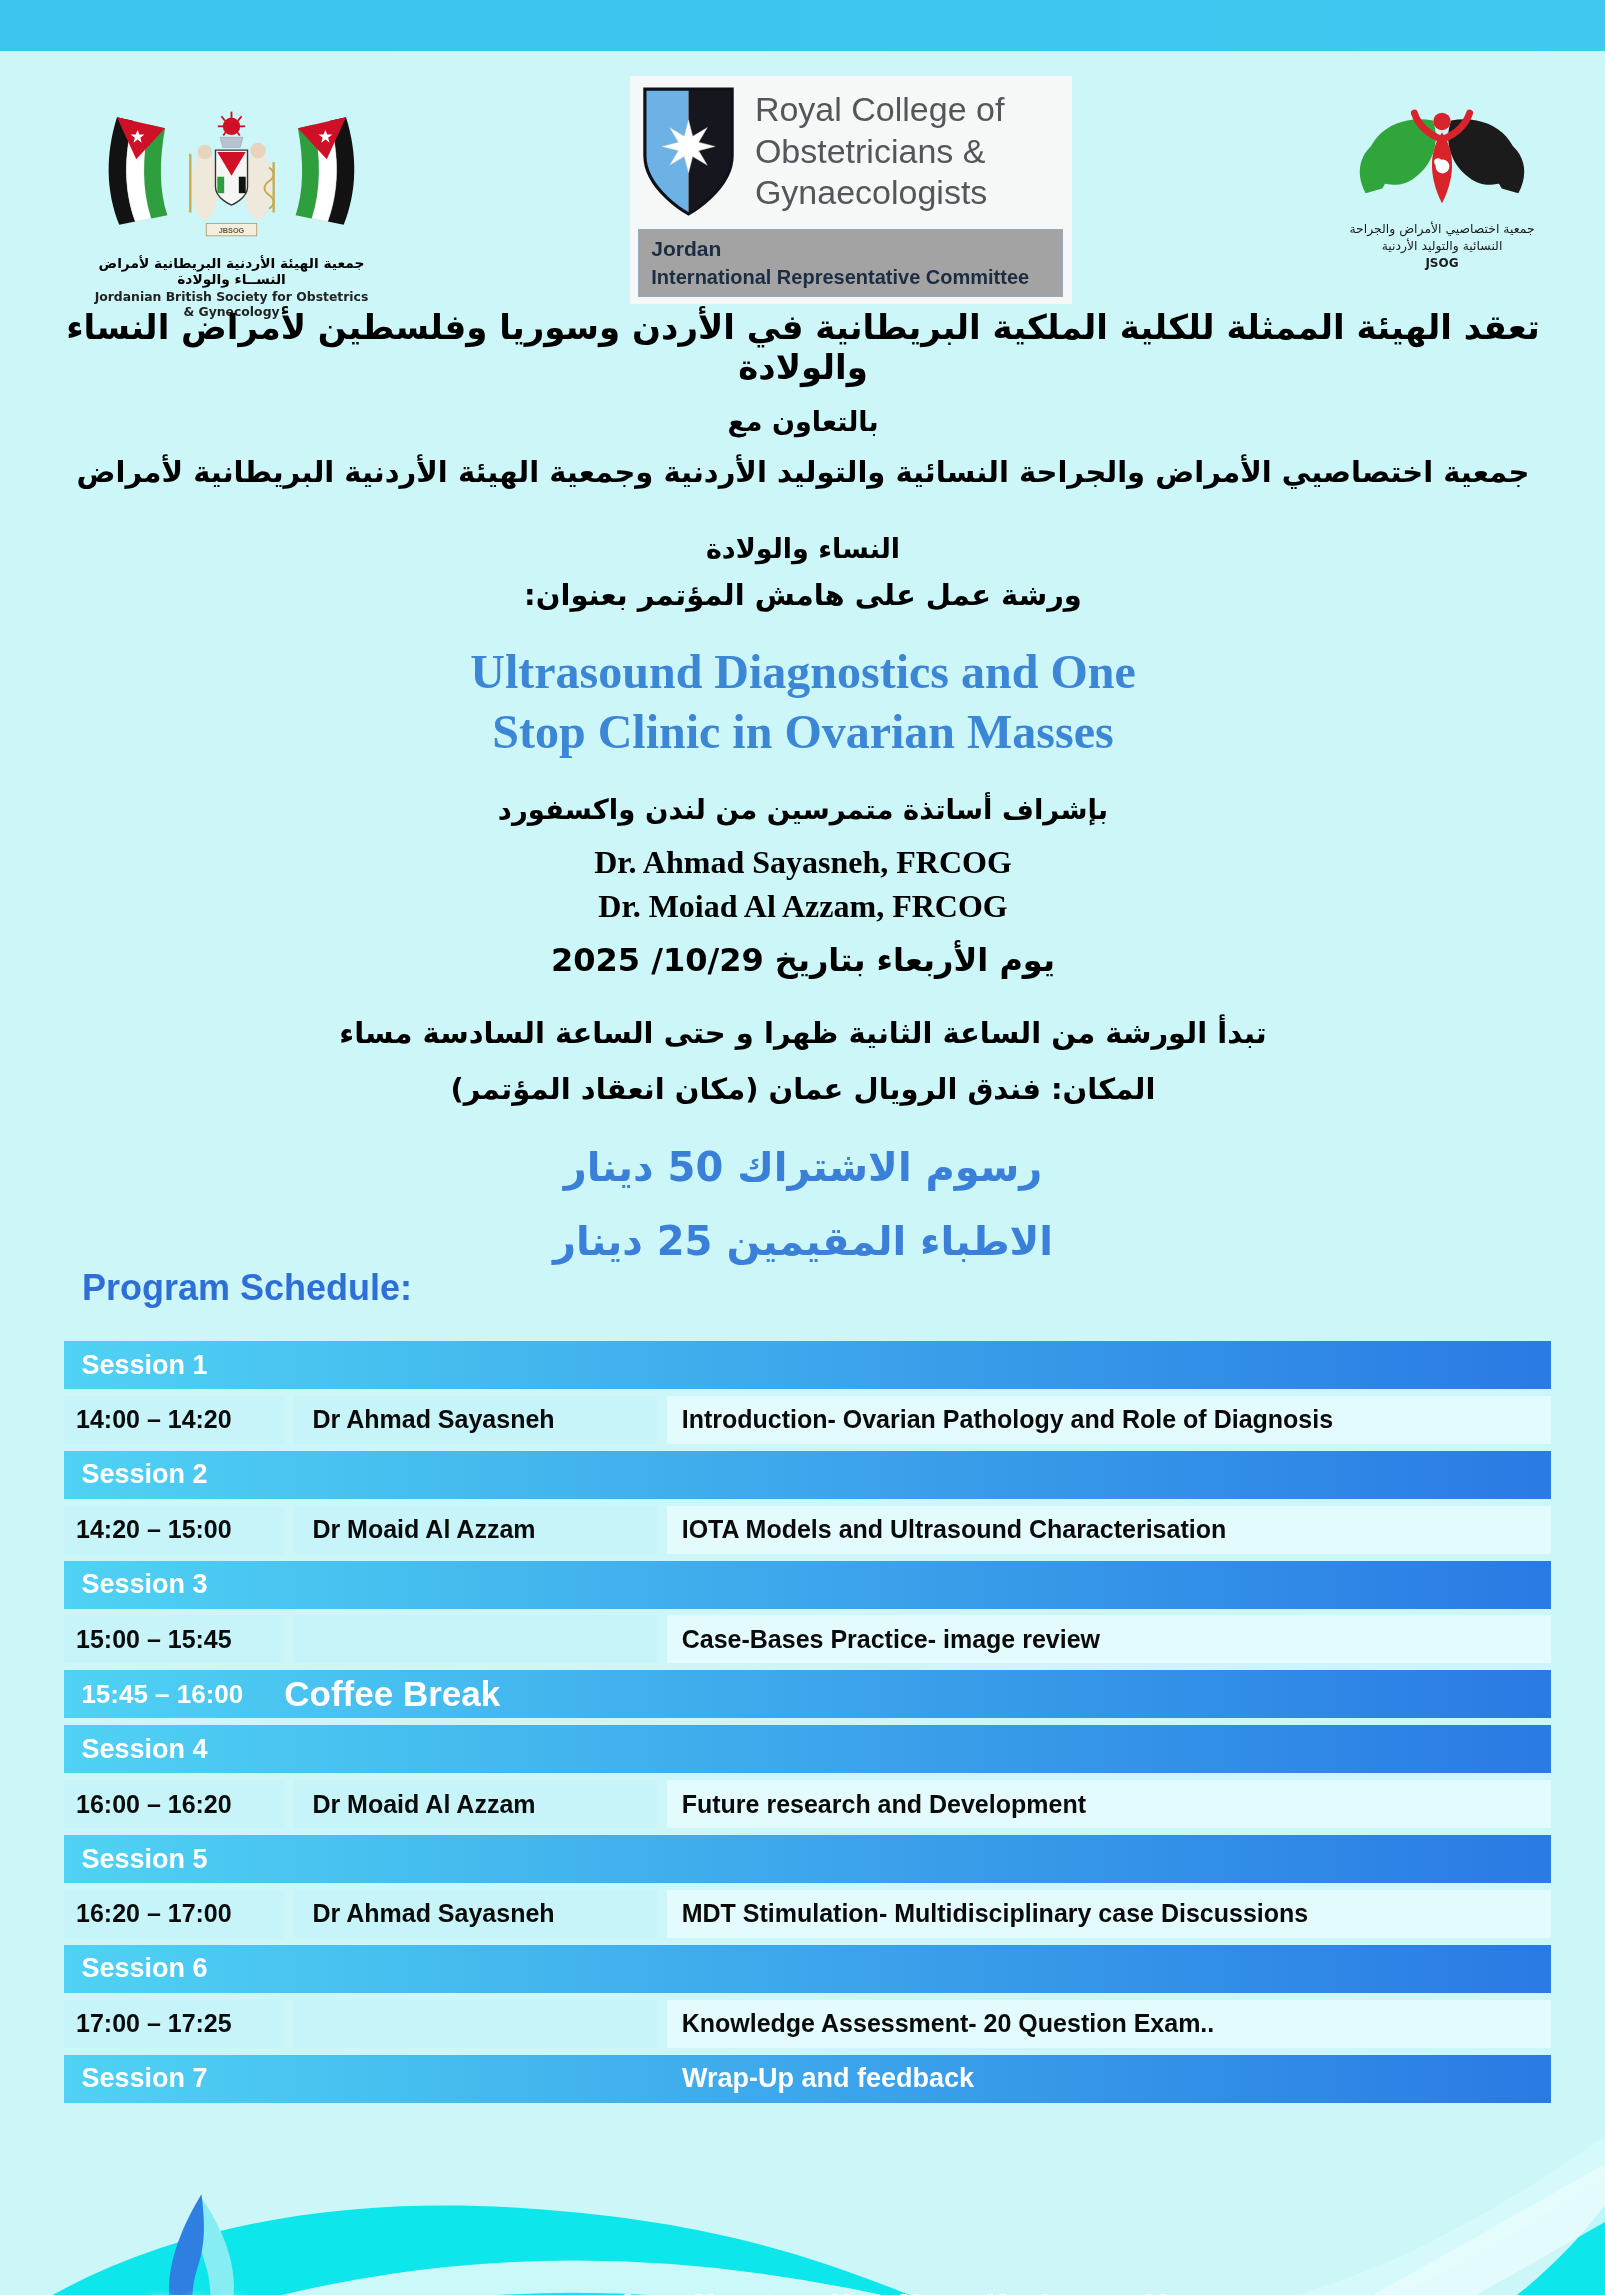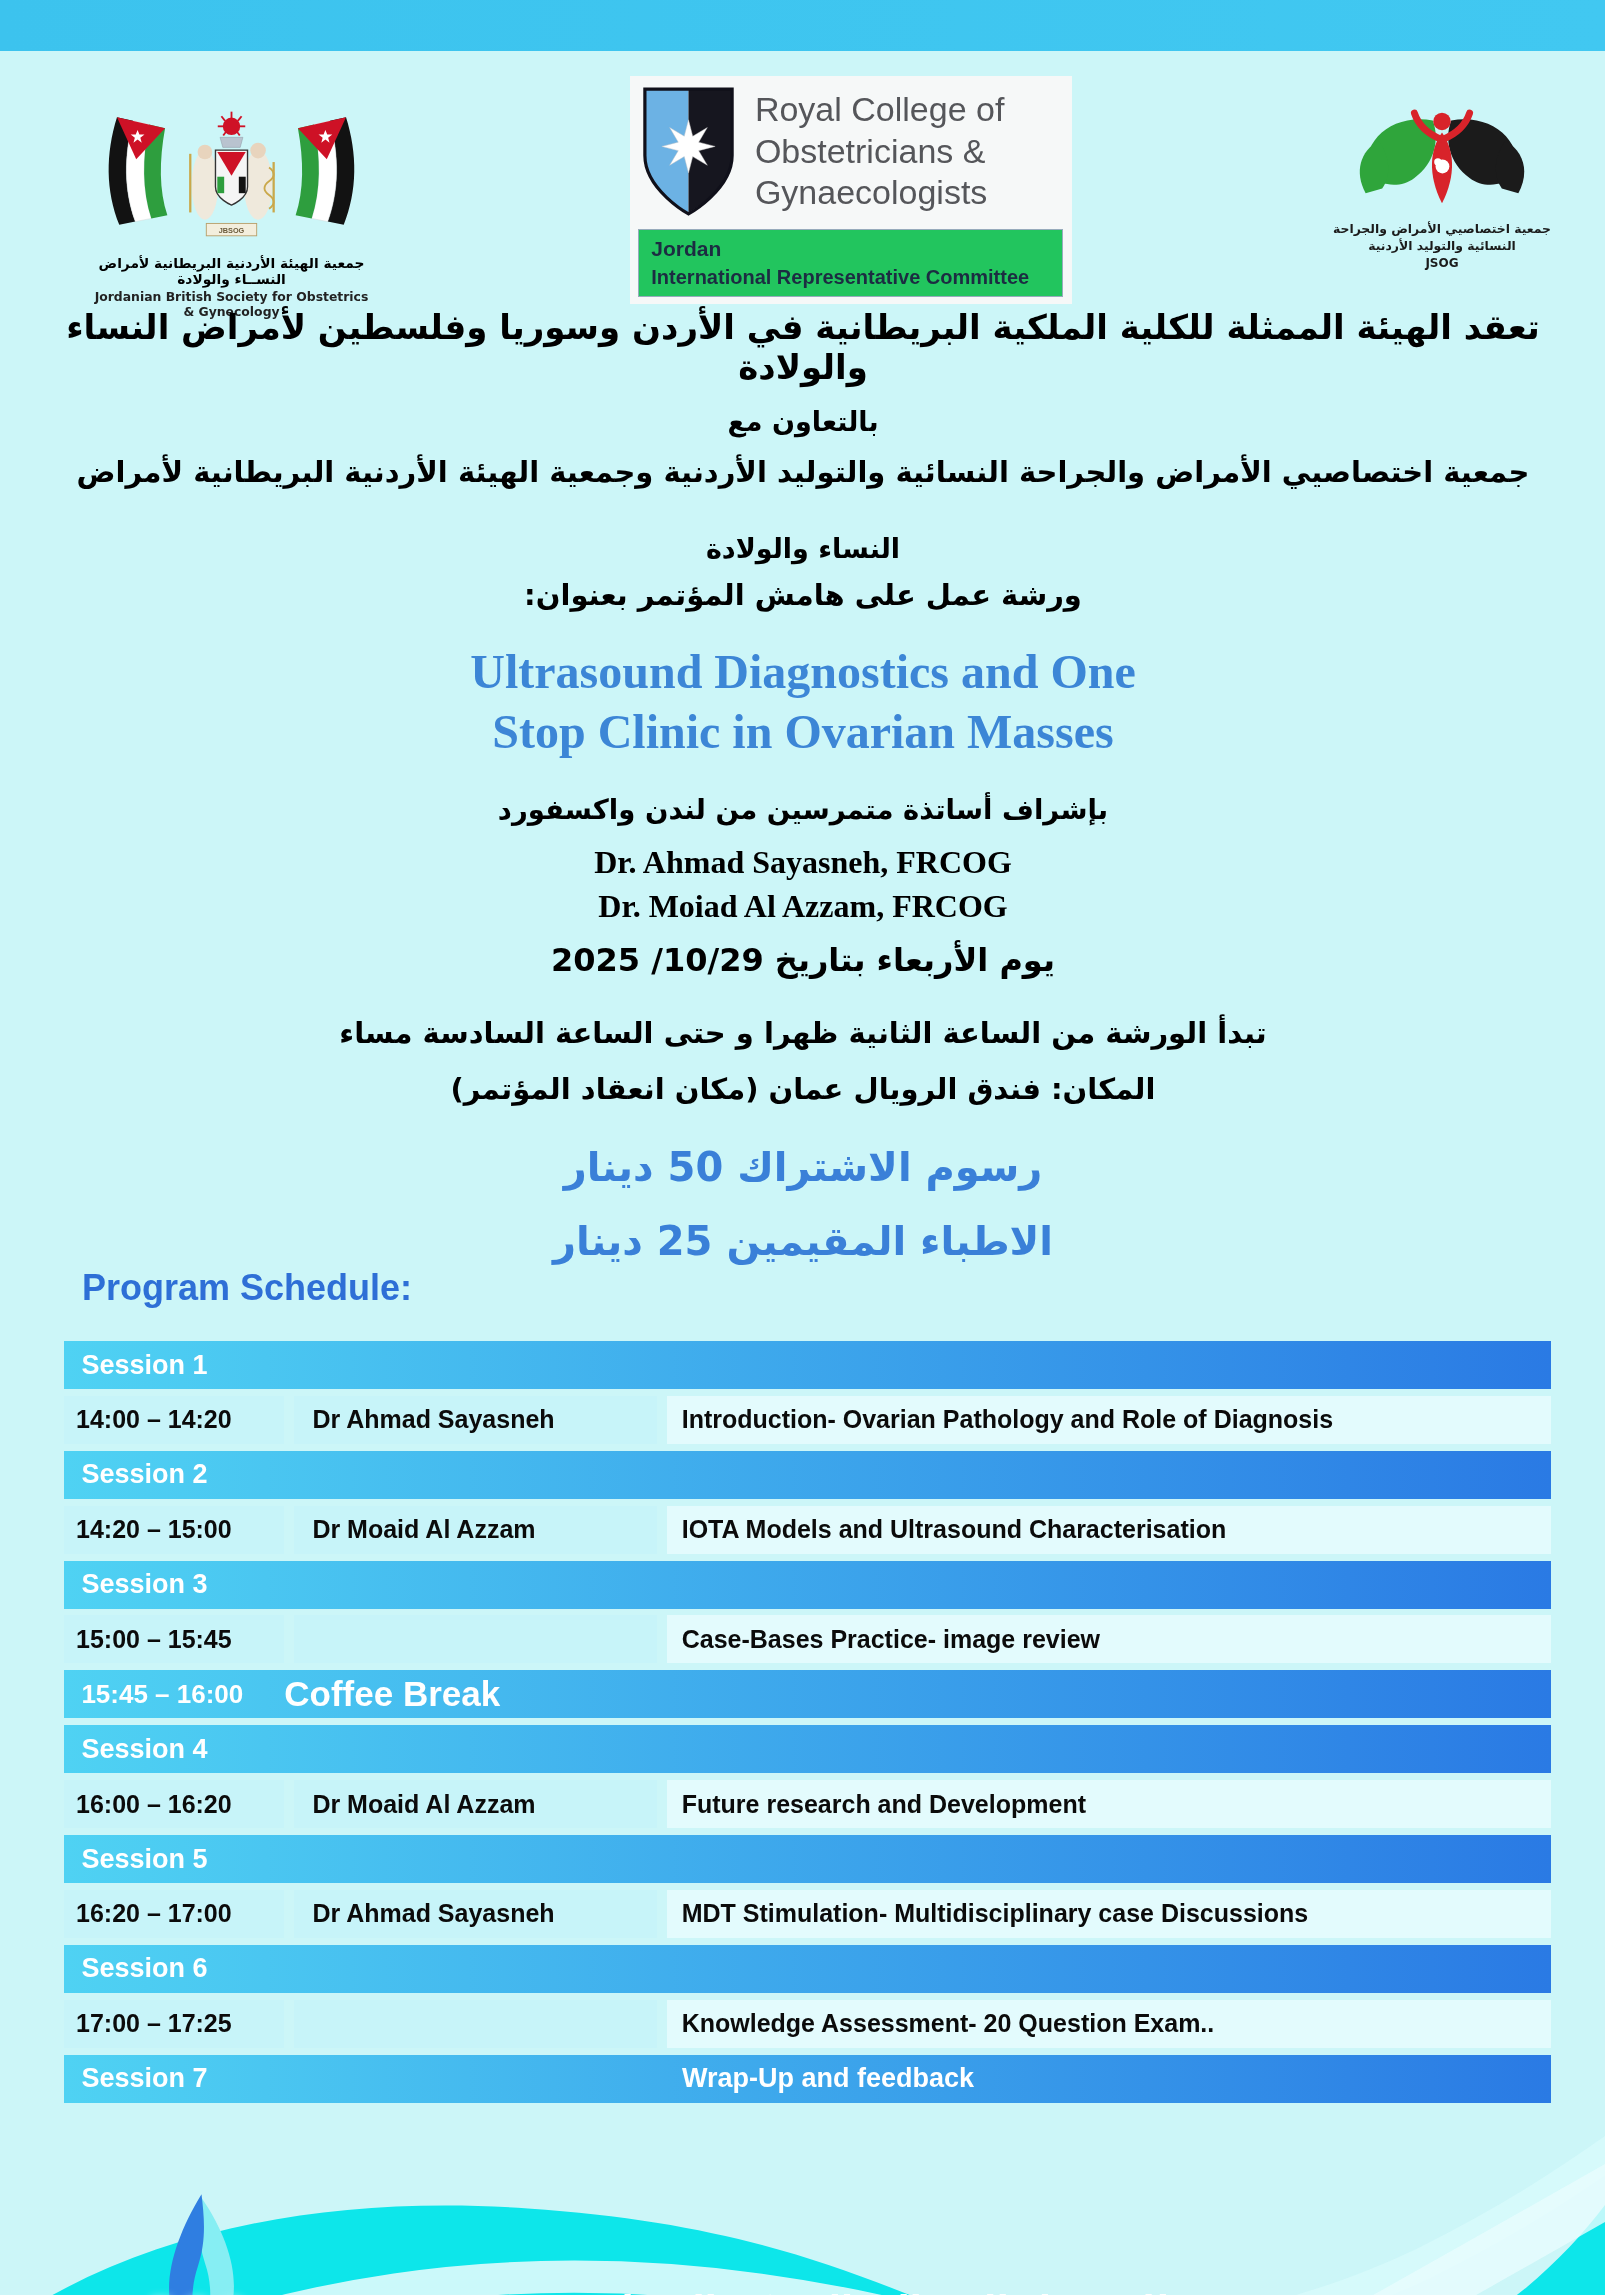--- a/index.html
+++ b/index.html
@@ -9,25 +9,25 @@
     font-family:"DejaVu Sans", sans-serif; color:#000;
   }
   .topbar{position:absolute;left:0;top:0;width:100%;height:51px;background:linear-gradient(90deg,#3cc3ee,#41c8f1);}
   
   .logo-left{position:absolute;left:94px;top:108px;width:275px;text-align:center;}
   .logo-left .ar{font-size:13.8px;font-weight:bold;direction:rtl;margin-top:2.8px;}
   .logo-left .en{font-size:12.4px;font-weight:bold;color:#222;margin-top:1.8px;}
   .logo-center{position:absolute;left:630px;top:76px;width:425px;background:#f6f8f8;padding:6.4px 8.3px 0 8.3px;}
   .rcog-row{display:flex;align-items:center;gap:15.6px;}
   .rcog-text{font-family:"Liberation Sans","DejaVu Sans",sans-serif;font-size:34px;line-height:1.22;color:#55565a;}
-  .jordan-box{margin:8.3px 0 7.3px 0;background:#22c55e;border:1.8px solid #97abbc;padding:7.3px 12px;}
+  .jordan-box{margin:8.3px 0 7.3px 0;background:#a3a3a3;border:1.8px solid #97abbc;padding:7.3px 12px;}
   .jordan-box .l1{font-size:21px;font-weight:bold;color:#1c2c42;font-family:"Liberation Sans",sans-serif;}
   .jordan-box .l2{font-size:20px;font-weight:bold;color:#1c2c42;font-family:"Liberation Sans",sans-serif;margin-top:4.6px;}
   .logo-right{position:absolute;left:1327px;top:103px;width:230px;text-align:center;}
-  .logo-right .ar{font-size:12.4px;font-weight:bold;color:#1b1b1b;direction:rtl;line-height:1.4;}
+  .logo-right .ar{font-size:12.4px;font-weight:normal;color:#1b1b1b;direction:rtl;line-height:1.4;}
   .logo-right .acr{font-size:12px;font-weight:bold;color:#1b1b1b;margin-top:0.9px;}
   
   .cline{position:absolute;left:37px;right:37px;text-align:center;}
   .ar-b{direction:rtl;font-weight:bold;}
   .intro1{top:307px;font-size:34px;}
   .collab{top:406px;font-size:27px;}
   .intro2{top:455px;font-size:29px;}
   .intro3{top:533px;font-size:27px;}
   .intro4{top:578px;font-size:29px;}
   .maintitle{top:642px;font-family:"Liberation Serif","DejaVu Serif",serif;font-weight:bold;color:#3c86d6;font-size:48px;line-height:1.26;}

